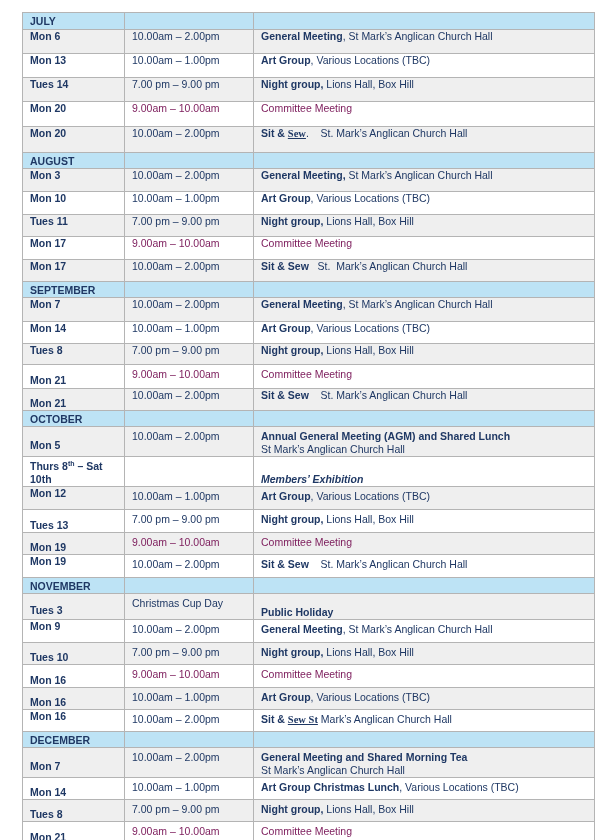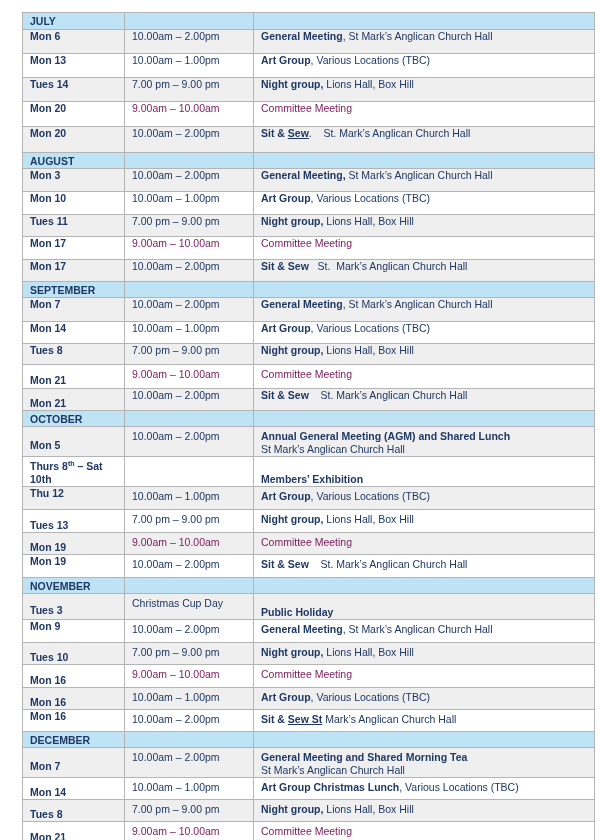--- a/index.html
+++ b/index.html
@@ -20,21 +20,21 @@
   tr.month td { background: #bde3f5; font-weight: bold; padding-top: 2px; height: 13px; }
   tr.month td.c1 { padding-left: 7px; }
   tr.ev.odd td { background: #efefef; }
   tr.ev.even td { background: #ffffff; }
   td.day { font-weight: bold; padding-top: 5px; }
   td.day.mid { vertical-align: middle; padding-top: 8px; }
   td.time { padding-left: 9px; padding-top: 5px; }
   td.event { padding-left: 7px; padding-top: 5px; margin-top: 35px; }
   td.time.top, td.event.top { padding-top: 3px; }
   .b { font-weight: bold; }
-  .u { text-decoration: underline; }
+  .u { text-decoration: underline; font-family: Liberation Serif, serif; }
   .cm { color: #7b1a5a; }
   .sub { display: block; }
   sup { font-size: 7px; line-height: 0; }
 </style>
 </head>
 <body>
 
 <table class="sched">
   <colgroup>
       <col class="c1">
@@ -138,24 +138,24 @@
         <td></td>
       </tr>
       <tr class="ev odd" style="height: 28px;">
         <td class="day mid">Mon 5</td>
         <td class="time top">10.00am – 2.00pm</td>
         <td class="event top"><span class="b">Annual General Meeting (AGM) and Shared Lunch</span><span class="sub">St Mark’s Anglican Church Hall</span></td>
       </tr>
       <tr class="ev even" style="height: 30px;">
         <td class="day mid" style="padding-top: 2px;"><span>Thurs 8</span><sup>th</sup><span> – Sat 10th</span></td>
         <td class="time"></td>
-        <td class="event" style="vertical-align: middle; padding-top: 16px;"><span class="b">Members’ Exhibition</span></td>
+        <td class="event" style="vertical-align: middle; padding-top: 16px; font-style: italic;"><span class="b">Members’ Exhibition</span></td>
       </tr>
       <tr class="ev odd" style="height: 23px;">
-        <td class="day">Thu 12</td>
+        <td class="day">Mon 12</td>
         <td class="time top">10.00am – 1.00pm</td>
         <td class="event top"><span class="b">Art Group</span><span style="white-space: pre;">, Various Locations (TBC)</span></td>
       </tr>
       <tr class="ev even" style="height: 23px;">
         <td class="day mid">Tues 13</td>
         <td class="time top">7.00 pm – 9.00 pm</td>
         <td class="event top"><span class="b">Night group,</span><span style="white-space: pre;"> Lions Hall, Box Hill</span></td>
       </tr>
       <tr class="ev odd" style="height: 22px;">
         <td class="day mid">Mon 19</td>

